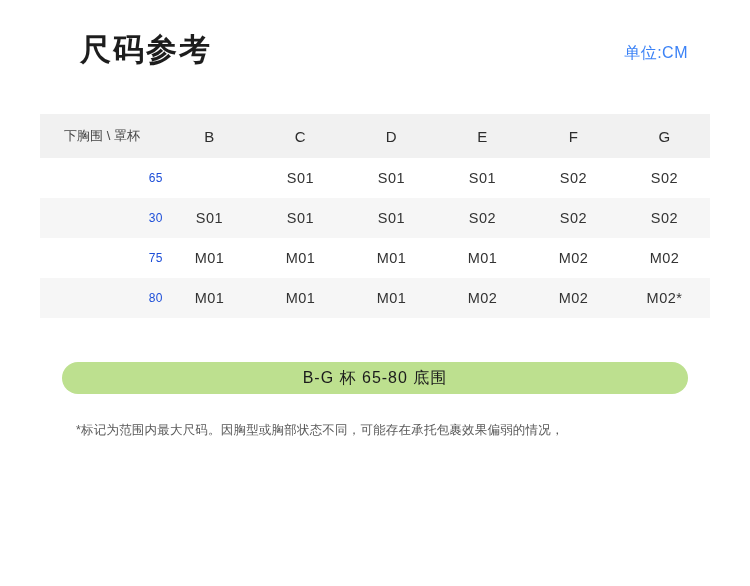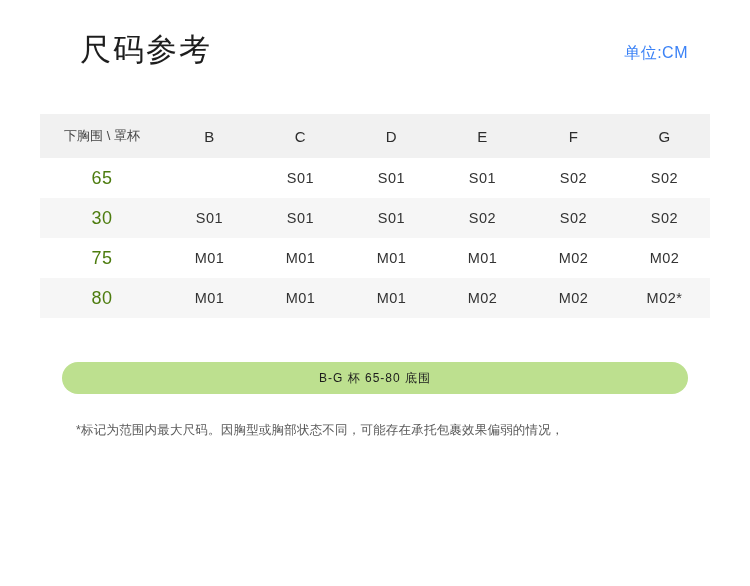--- a/index.html
+++ b/index.html
@@ -22,21 +22,21 @@
   }
   .header {
     position: relative;
     padding: 30px 62px 0 80px;
     display: flex;
     align-items: flex-end;
     justify-content: space-between;
   }
   .title {
     font-size: 31px;
-    font-weight: normal;
+    font-weight: bold;
     color: #1d1d1d;
     letter-spacing: 2px;
     line-height: 1.3;
     margin: 0;
   }
   .unit {
     font-size: 16px;
     color: #3b82f6;
     letter-spacing: 0.5px;
     padding-bottom: 6px;
@@ -71,37 +71,38 @@
     color: #444444;
     letter-spacing: 0;
   }
   table.size-table tbody tr.odd {
     background: #ffffff;
   }
   table.size-table tbody tr.even {
     background: #f6f6f6;
   }
   table.size-table tbody td.rowhead {
-    font-size: 18px;
-    color: #4d7c0f;
+    font-size: 12px;
+    color: #1d4ed8;
+    text-align: right;
   }
   col.c0 { width: 124px; }
   col.cx { width: 91px; }
 
   .banner {
     margin: 44px auto 16px auto;
     width: 626px;
     height: 32px;
     background: #bde08f;
     border-radius: 16px;
     display: flex;
     align-items: center;
     justify-content: center;
     color: #1c1c1c;
-    font-size: 12px;
+    font-size: 16px;
     letter-spacing: 1px;
   }
   .note {
     margin: 24px 76px 12px 76px;
     font-size: 12.5px;
     color: #5a5a5a;
     line-height: 2;
     letter-spacing: 0.2px;
   }
   .note .line2 { display: block; }

